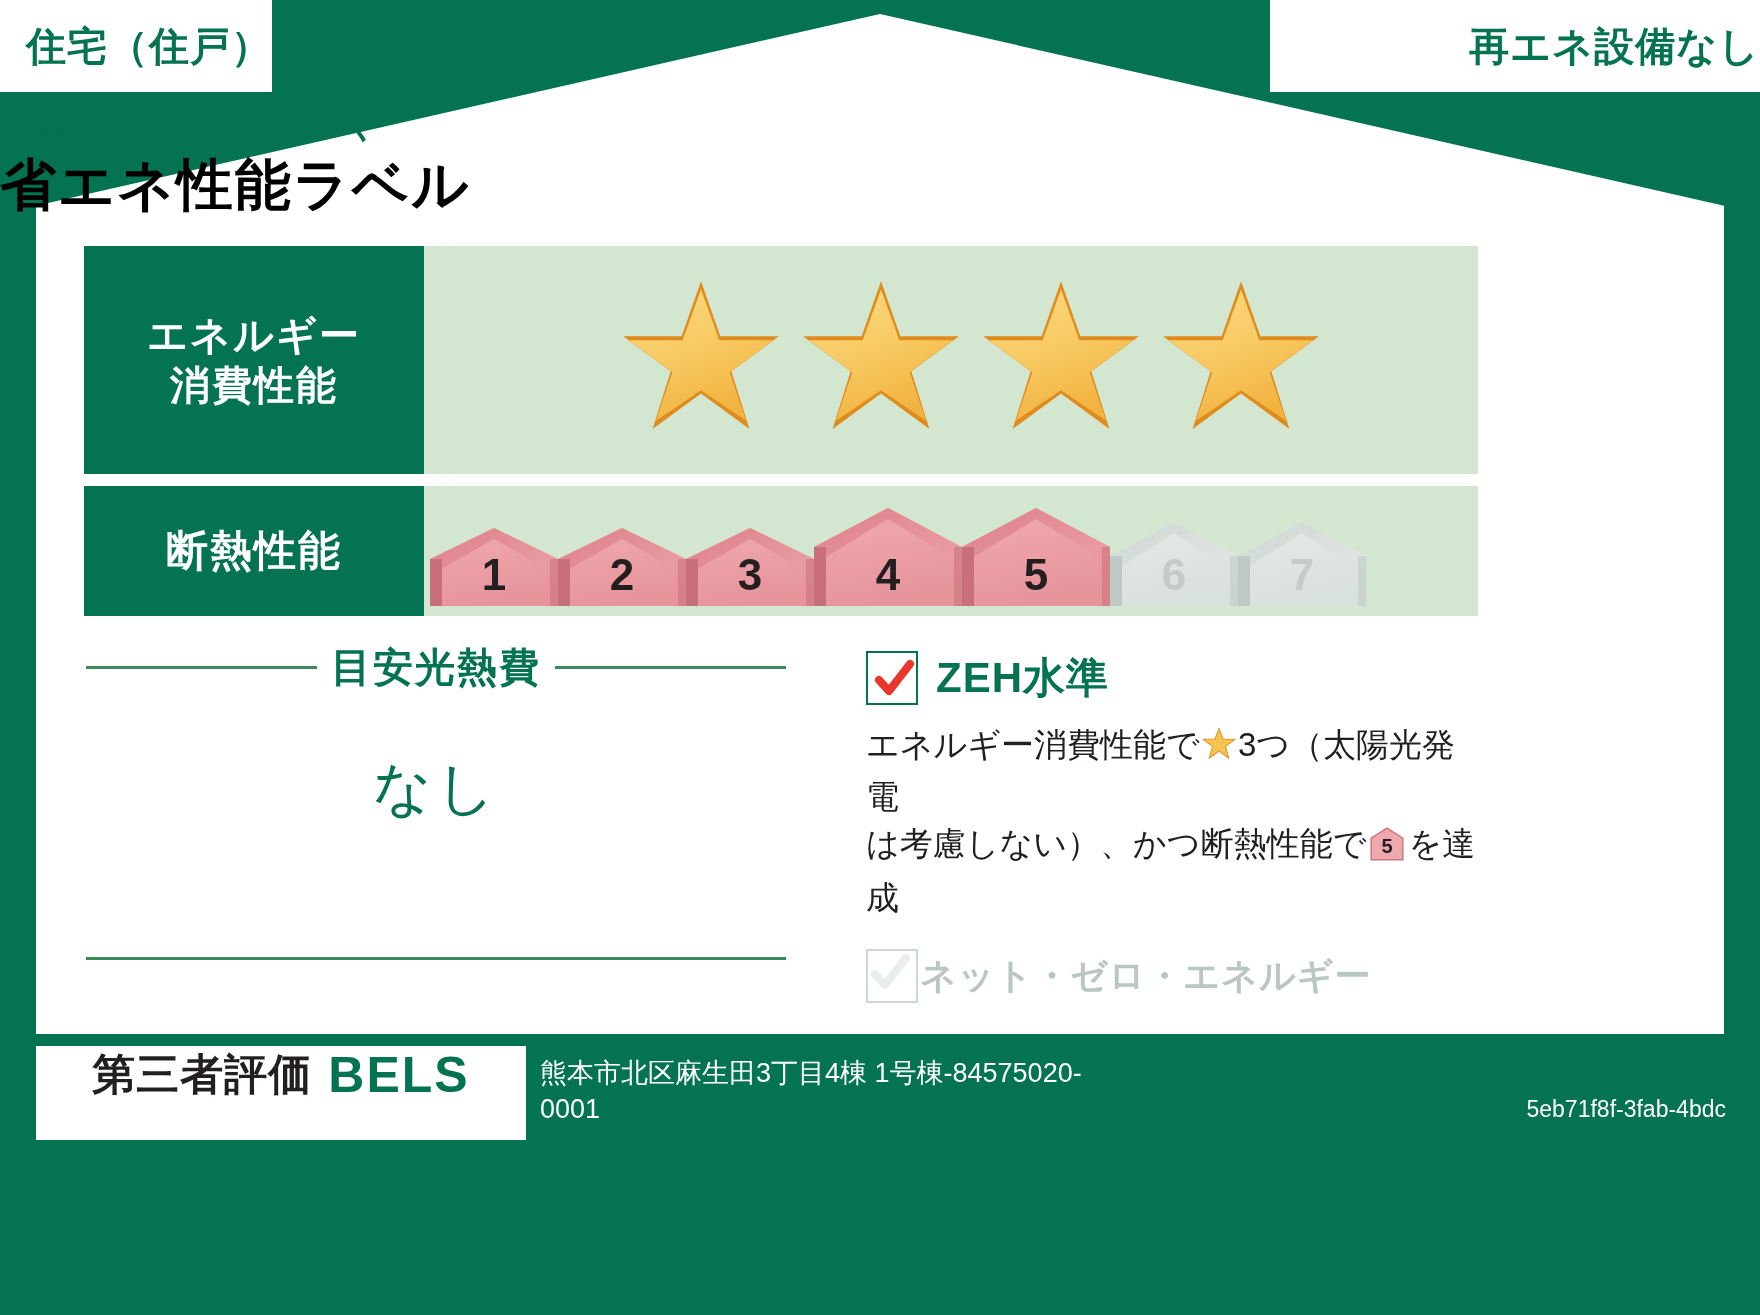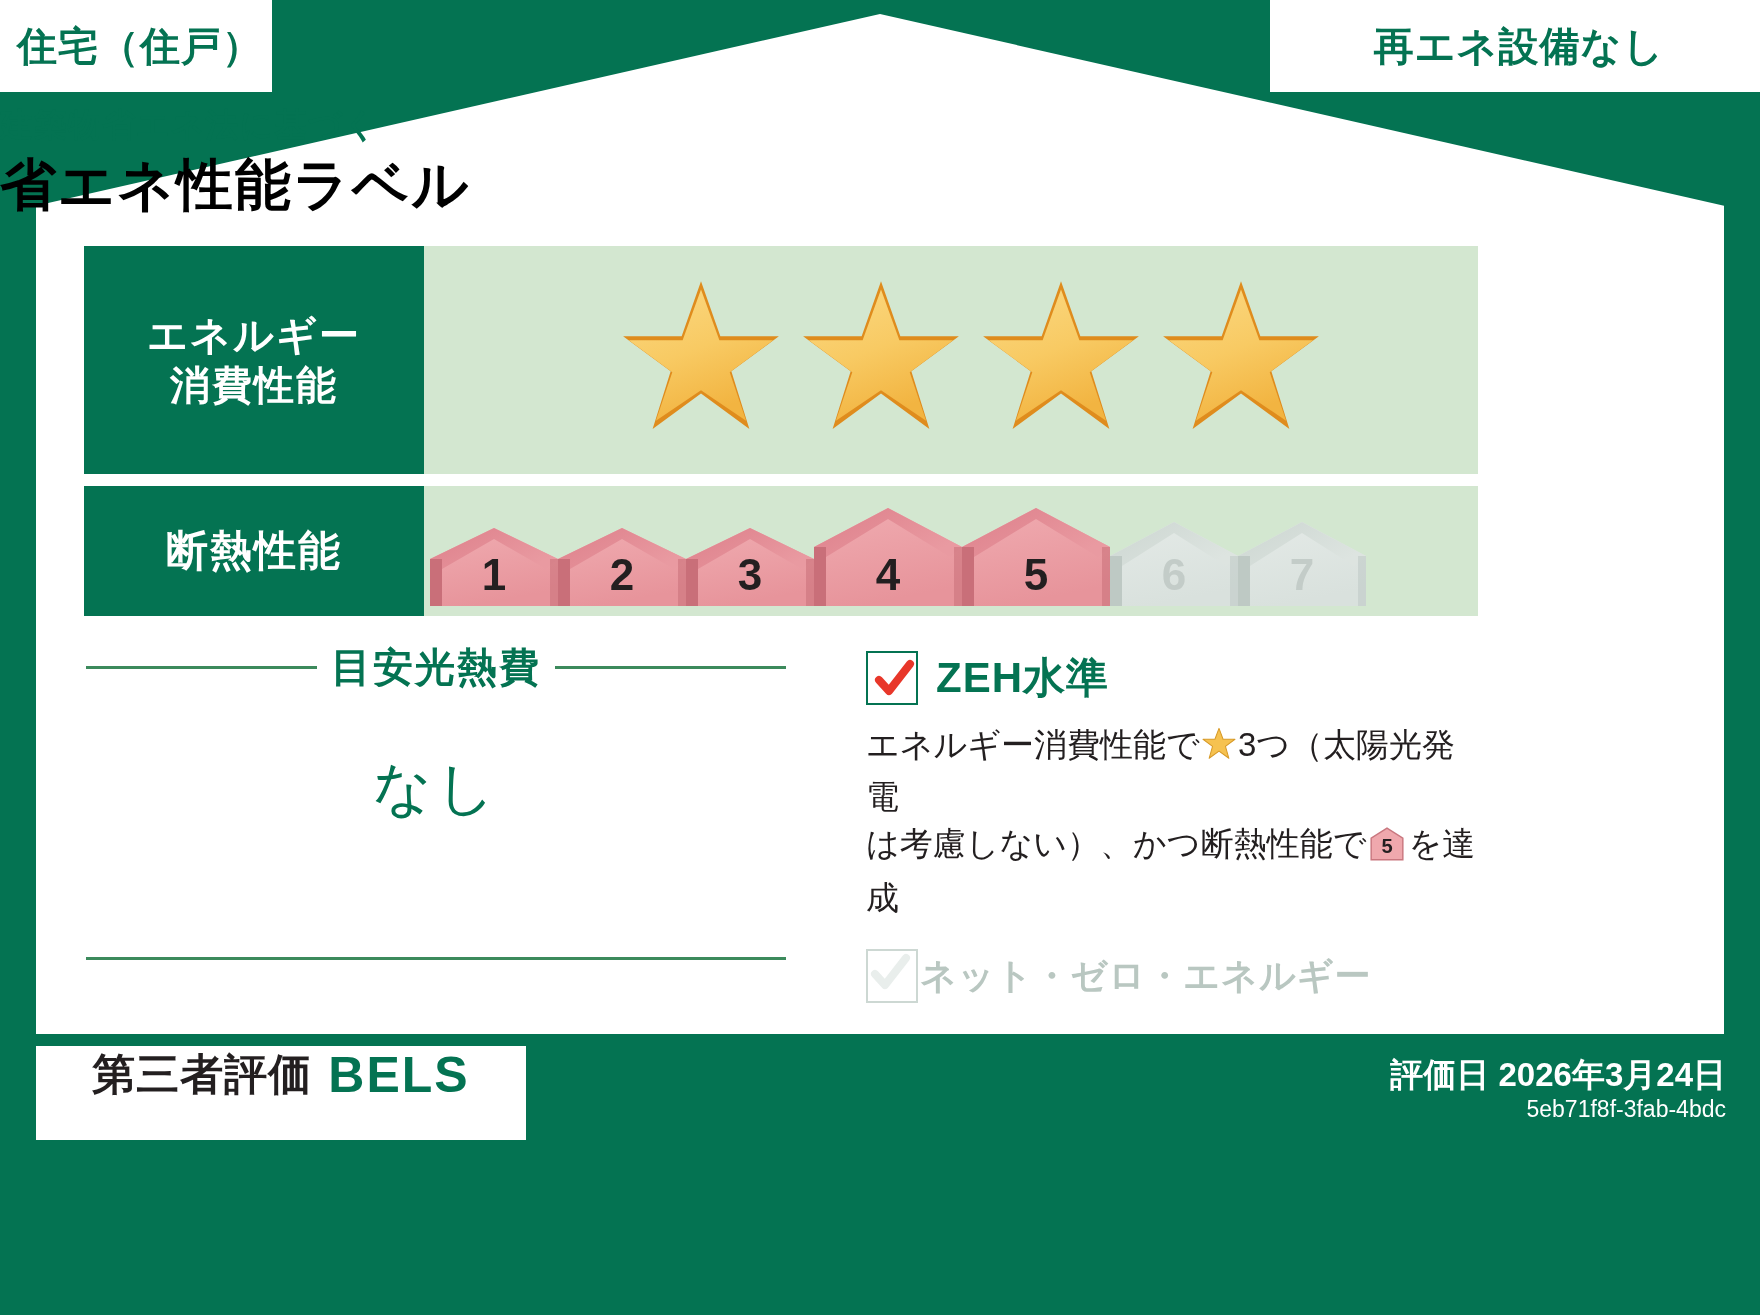--- a/index.html
+++ b/index.html
@@ -25,21 +25,21 @@
   }
 
   
   .badge {
     position: absolute;
     background: #ffffff;
     color: #047352;
     font-weight: bold;
     display: flex;
     align-items: center;
-    justify-content: center;
+    justify-content: flex-end;
     letter-spacing: 1px;
     padding-left: 8px;
   }
   #badge-left  { left: 0px;  top: 0px;   width: 272px; height: 92px; font-size: 40px; }
   #badge-right { right: 0px; top: 0px;   width: 490px; height: 92px; font-size: 40px; }
 
   
   .title-sub {
     position: absolute; left: 0; top: 103px; width: 1760px;
     color: #047352;
@@ -440,19 +440,16 @@
       </div>
       <div class="zeh-net-label">ネット・ゼロ・エネルギー</div>
     </div>
   </div>
 
   <div id="footer"></div>
   <div id="bels-badge">
     <span class="b-eval">第三者評価</span>
     <span class="b-bels">BELS</span>
   </div>
-  <div id="footer-date">
-    <span>評価日</span>
-    <span>2026年3月24日</span>
-  </div>
+  <div id="footer-address">熊本市北区麻生田3丁目4棟 1号棟-84575020-0001</div>
   <div id="footer-id">5eb71f8f-3fab-4bdc</div>
 
 </div>
 
 </body></html>

